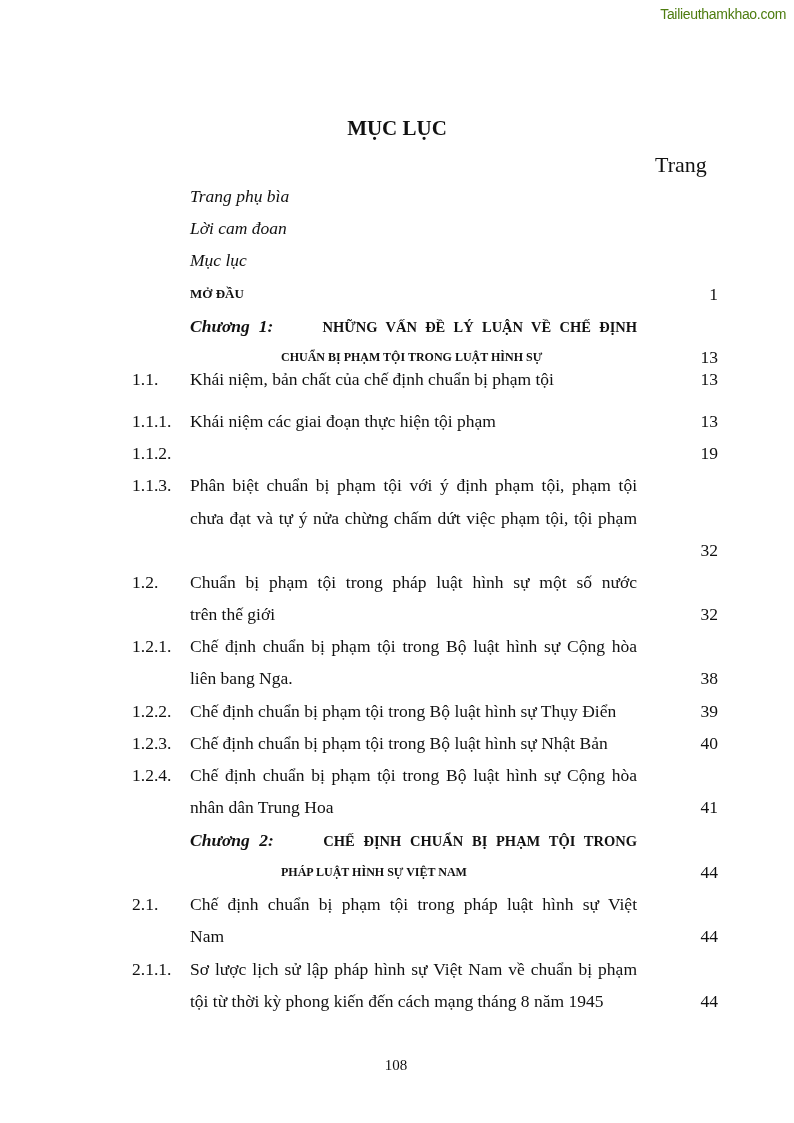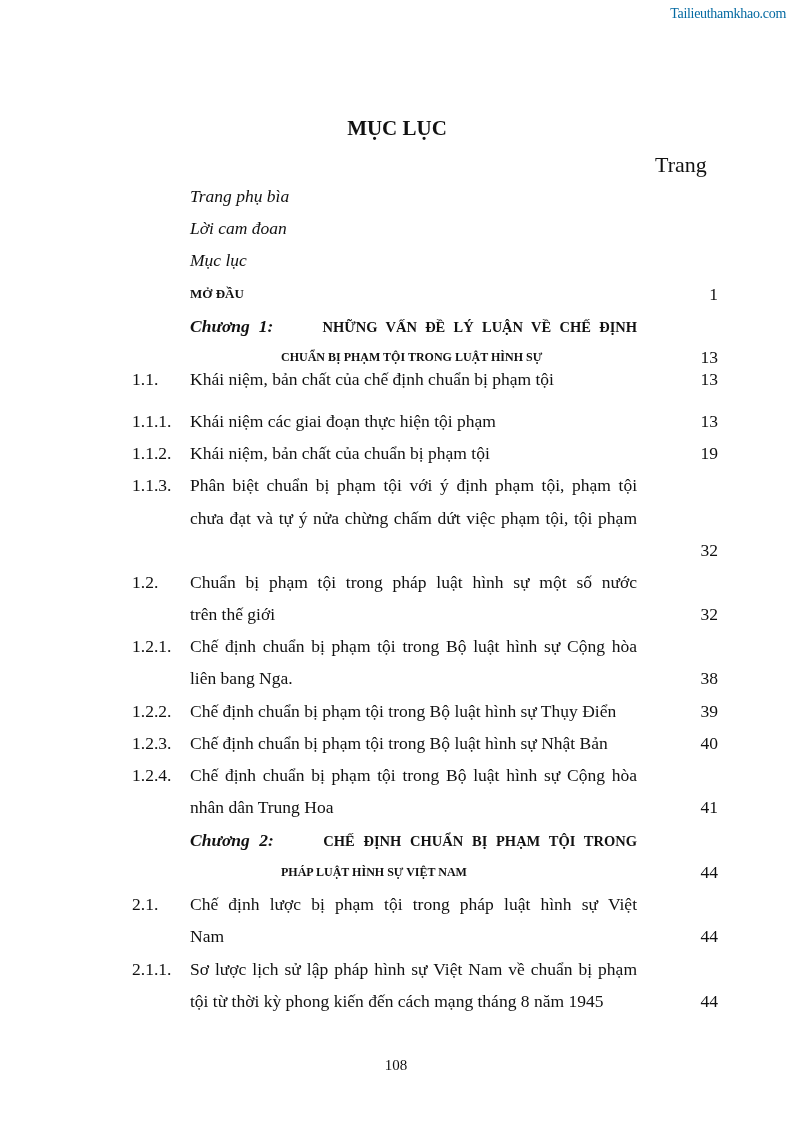--- a/index.html
+++ b/index.html
@@ -1,19 +1,19 @@
 <!DOCTYPE html>
 <html><head>
 <meta charset="utf-8">
 <style>
   html, body { margin:0; padding:0; background:#ffffff; }
   body { width:794px; height:1123px; position:relative; overflow:hidden;
          font-family:"Liberation Serif", "DejaVu Serif", serif; color:#111; }
-  .watermark { position:absolute; top:6px; right:8px; font-family:Liberation Serif, serif;
-               font-size:14px; color:#0369a1; letter-spacing:-0.3px; }
+  .watermark { position:absolute; top:6px; right:8px; font-family:Liberation Sans, sans-serif;
+               font-size:14px; color:#4d7c0f; letter-spacing:-0.3px; }
   .title { position:absolute; top:116px; left:0; width:794px; text-align:center;
            font-size:21px; font-weight:bold; }
   .trang { position:absolute; top:152px; left:655px; font-size:22px; }
   .row { position:absolute; left:0; width:794px; height:32px; font-size:17.5px; line-height:22px; }
   .num { position:absolute; left:132px; }
   .text { position:absolute; left:190px; white-space:nowrap; }
   .page { position:absolute; right:76px; text-align:right; }
   .ital { font-style:italic; }
   .front-bold { font-weight:bold; font-size:13px;text-align:center; }
   .chap { font-weight:bold; }
@@ -57,21 +57,20 @@
   <span class="text">Khái niệm, bản chất của chế định chuẩn bị phạm tội</span>
   <span class="page">13</span>
 </div>
 <div class="row" style="top:410px">
   <span class="num">1.1.1.</span>
   <span class="text">Khái niệm các giai đoạn thực hiện tội phạm</span>
   <span class="page">13</span>
 </div>
 <div class="row" style="top:442px">
   <span class="num">1.1.2.</span>
-  <span class="text">Khái niệm, bản chất của chuẩn bị phạm tội</span>
   <span class="page">19</span>
 </div>
 
 <div class="row" style="top:474px">
   <span class="num">1.1.3.</span>
   <span class="text justify">Phân biệt chuẩn bị phạm tội với ý định phạm tội, phạm tội</span>
 </div>
 <div class="row" style="top:507px">
   <span class="text justify">chưa đạt và tự ý nửa chừng chấm dứt việc phạm tội, tội phạm</span>
 </div>
@@ -120,21 +119,21 @@
 <div class="row chap" style="top:829px">
   <span class="text justify"><span class="lbl">Chương 2:</span> <span class="cap">CHẾ ĐỊNH CHUẨN BỊ PHẠM TỘI TRONG</span></span>
 </div>
 <div class="row" style="top:861px">
   <span class="cont-center">PHÁP LUẬT HÌNH SỰ VIỆT NAM</span>
   <span class="page">44</span>
 </div>
 
 <div class="row" style="top:893px">
   <span class="num">2.1.</span>
-  <span class="text justify">Chế định lược bị phạm tội trong pháp luật hình sự Việt</span>
+  <span class="text justify">Chế định chuẩn bị phạm tội trong pháp luật hình sự Việt</span>
 </div>
 <div class="row" style="top:925px">
   <span class="text">Nam</span>
   <span class="page">44</span>
 </div>
 
 <div class="row" style="top:958px">
   <span class="num">2.1.1.</span>
   <span class="text justify">Sơ lược lịch sử lập pháp hình sự Việt Nam về chuẩn bị phạm</span>
 </div>

